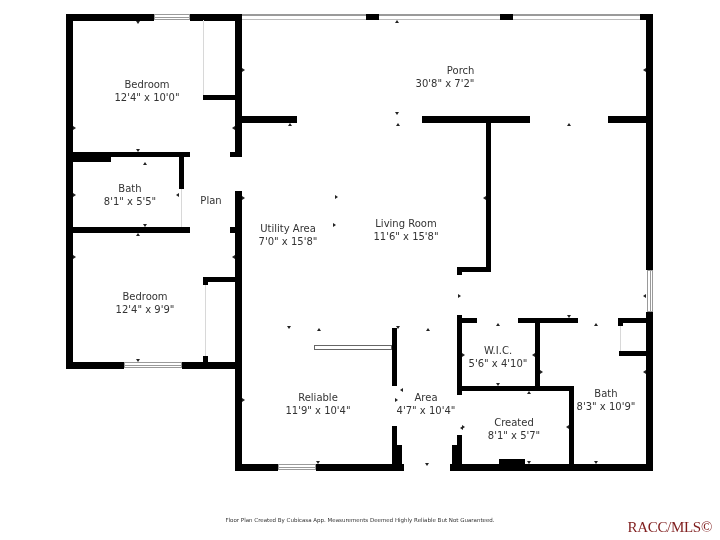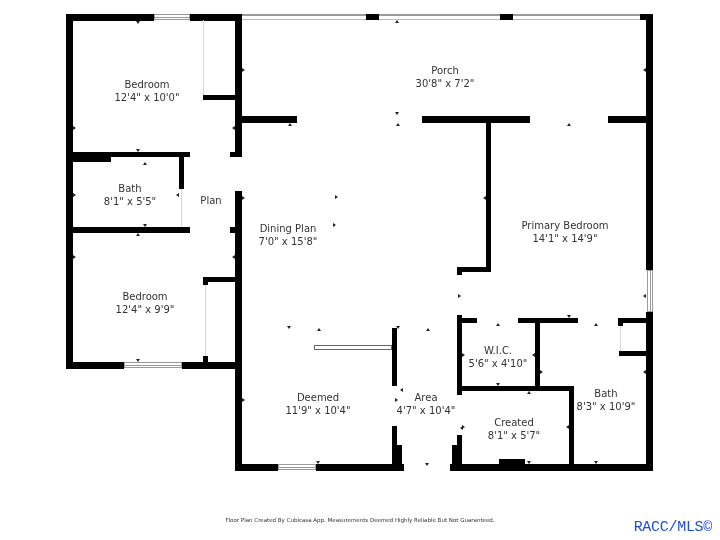--- a/index.html
+++ b/index.html
@@ -14,22 +14,22 @@
     .room { position: absolute; text-align: center; font-size: 10px; line-height: 13px; color: #333;
             transform: translate(-50%, -50%); white-space: nowrap; }
     .room .name, .room .dim { display: block; }
     .tick { position: absolute; width: 0; height: 0; }
     .tick.up { border-left: 2px solid transparent; border-right: 2px solid transparent; border-bottom: 3px solid #222; }
     .tick.dn { border-left: 2px solid transparent; border-right: 2px solid transparent; border-top: 3px solid #222; }
     .tick.lt { border-top: 2px solid transparent; border-bottom: 2px solid transparent; border-right: 3px solid #222; }
     .tick.rt { border-top: 2px solid transparent; border-bottom: 2px solid transparent; border-left: 3px solid #222; }
     .footer { position: absolute; left: 0; width: 720px; top: 517px; text-align: center;
               font-size: 5.5px; color: #333; }
-    .copyright { position: absolute; right: 8px; top: 519px; font-size: 15px; color: #1d4ed8;
-                 font-family: Liberation Mono, monospace; letter-spacing: -0.3px; }
+    .copyright { position: absolute; right: 8px; top: 519px; font-size: 15px; color: #7f1d1d;
+                 font-family: Liberation Serif, serif; letter-spacing: -0.3px; }
     .counter { position: absolute; left: 314px; top: 345px; width: 78px; height: 5px;
                border: 1px solid #666; background: #fff; box-sizing: border-box; }
   </style>
 </head>
 <body>
 
 <div class="plan">
 
   <div class="w" style="left:66px;top:14px;width:7px;height:354px;"></div>
 
@@ -150,49 +150,49 @@
   <div class="tick lt" style="left:566px;top:425px;"></div>
   <div class="tick dn" style="left:316px;top:461px;"></div>
   <div class="tick dn" style="left:425px;top:463px;"></div>
   <div class="tick dn" style="left:527px;top:461px;"></div>
   <div class="tick dn" style="left:594px;top:461px;"></div>
 
   <div class="room" style="left:147px;top:91px;">
     <span class="name">Bedroom</span>
     <span class="dim">12'4" x 10'0"</span>
   </div>
-  <div class="room" style="left:445px;top:77px;">
+  <div class="room" style="left:445px;top:77px;text-align:right;">
     <span class="name">Porch</span>
     <span class="dim">30'8" x 7'2"</span>
   </div>
   <div class="room" style="left:130px;top:195px;">
     <span class="name">Bath</span>
     <span class="dim">8'1" x 5'5"</span>
   </div>
   <div class="room" style="left:211px;top:200px;">
     <span class="name">Plan</span>
   </div>
   <div class="room" style="left:145px;top:303px;">
     <span class="name">Bedroom</span>
     <span class="dim">12'4" x 9'9"</span>
   </div>
   <div class="room" style="left:288px;top:235px;">
-    <span class="name">Dining Plan</span>
+    <span class="name">Utility Area</span>
     <span class="dim">7'0" x 15'8"</span>
   </div>
-  <div class="room" style="left:565px;top:232px;">
-    <span class="name">Primary Bedroom</span>
-    <span class="dim">14'1" x 14'9"</span>
+  <div class="room" style="left:406px;top:230px;">
+    <span class="name">Living Room</span>
+    <span class="dim">11'6" x 15'8"</span>
   </div>
   <div class="room" style="left:498px;top:357px;">
     <span class="name">W.I.C.</span>
     <span class="dim">5'6" x 4'10"</span>
   </div>
   <div class="room" style="left:318px;top:404px;">
-    <span class="name">Deemed</span>
+    <span class="name">Reliable</span>
     <span class="dim">11'9" x 10'4"</span>
   </div>
   <div class="room" style="left:426px;top:404px;">
     <span class="name">Area</span>
     <span class="dim">4'7" x 10'4"</span>
   </div>
   <div class="room" style="left:514px;top:429px;">
     <span class="name">Created</span>
     <span class="dim">8'1" x 5'7"</span>
   </div>

